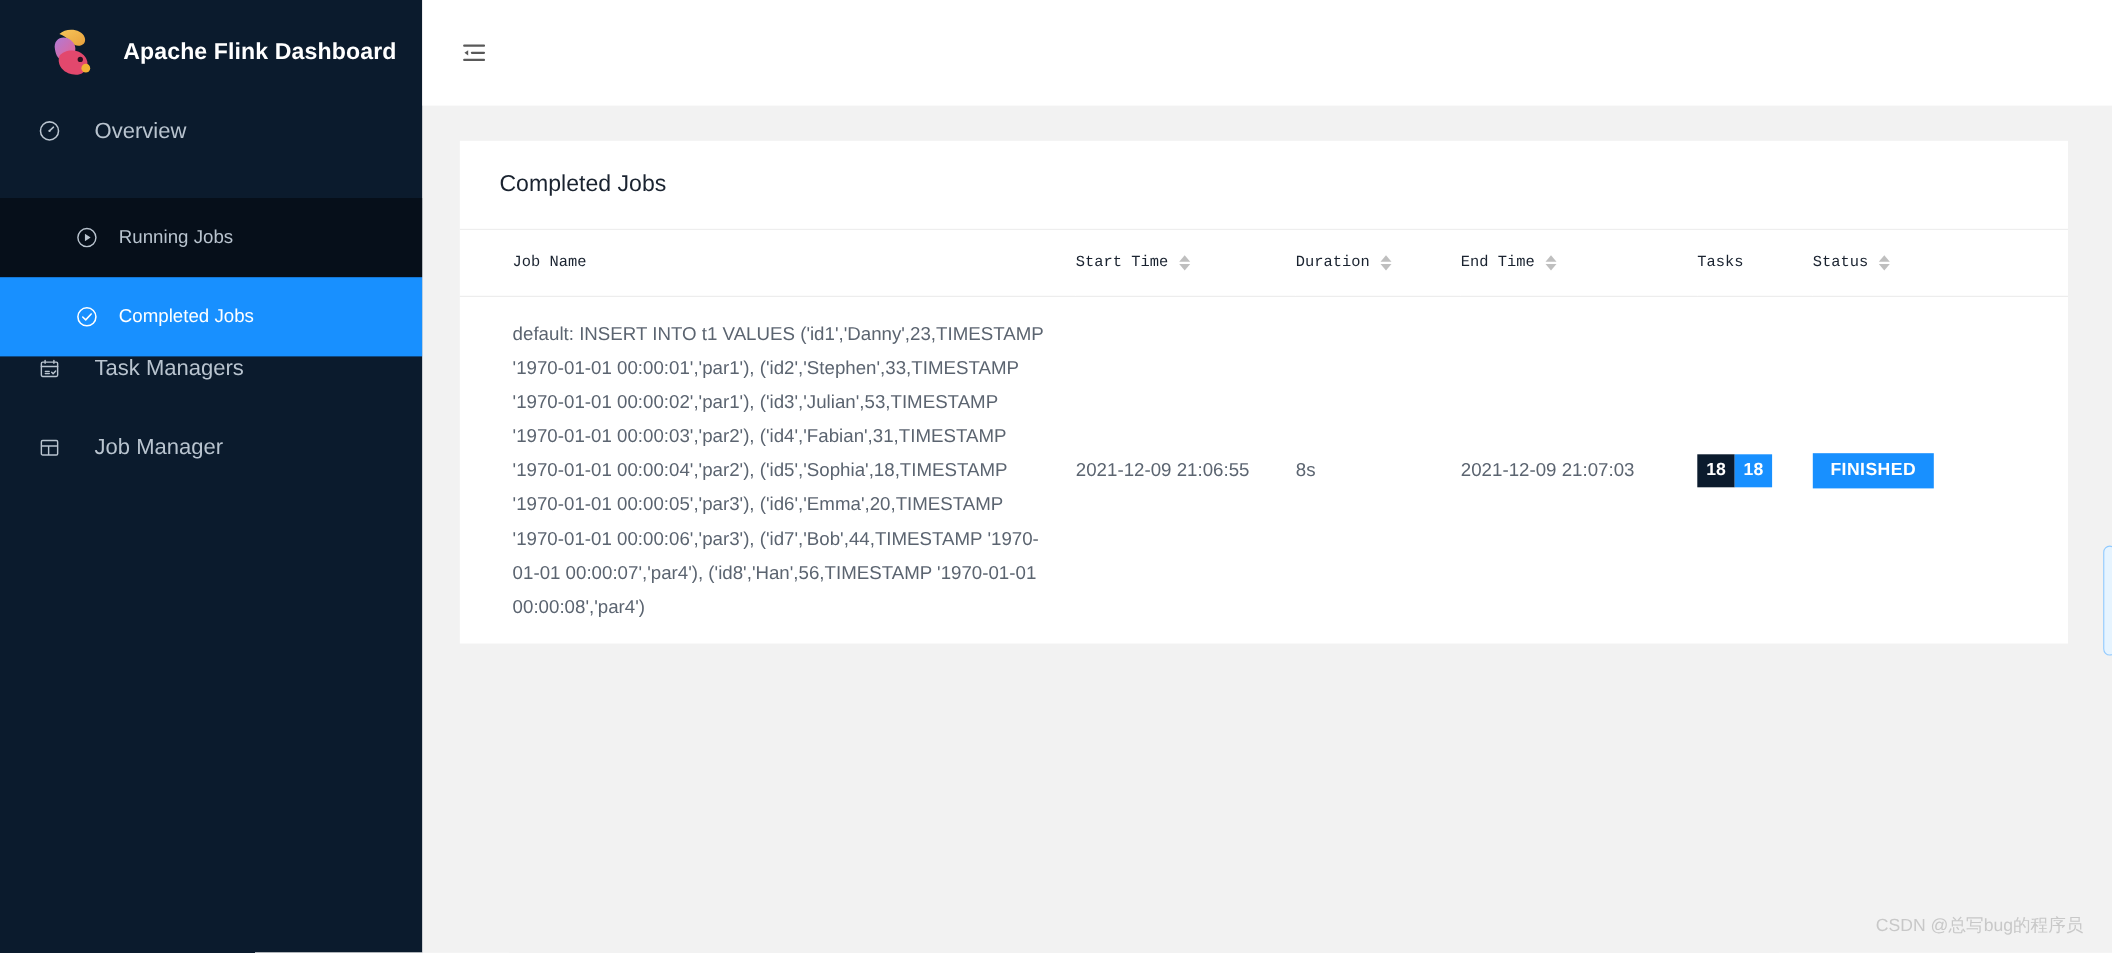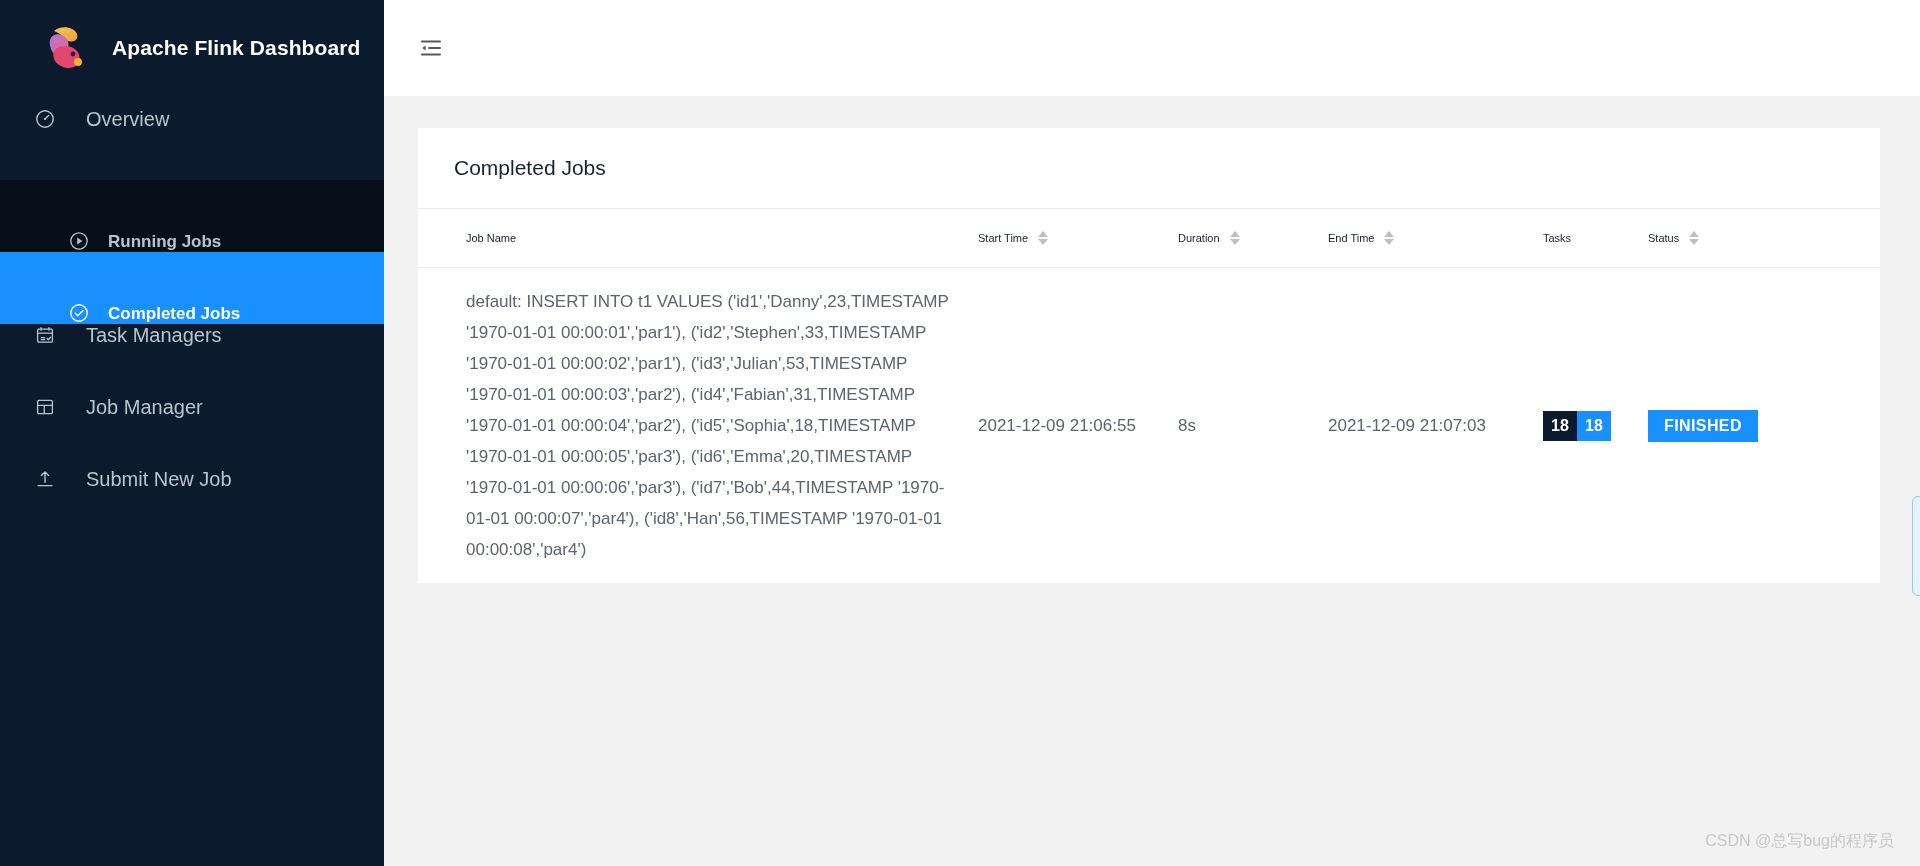--- a/index.html
+++ b/index.html
@@ -35,23 +35,23 @@
     cursor: pointer; position: relative; gap: 12px;
   }
   .nav-item .ico {
     width: 22px; height: 22px; flex: 0 0 22px;
     margin-right: 18px; display: flex;
     align-items: center; justify-content: center;
   }
   .nav-item.group-open { color: #ffffff; }
   .nav-item .chev { margin-left: auto; margin-right: 34px; }
   .nav-sub {
-    display: flex; align-items: flex-end;
+    display: flex; align-items: center;
     height: 72px; padding-left: 68px;
-    font-size: 17px; cursor: pointer; font-weight: bold;
+    font-size: 17px; cursor: pointer;
   }
   .nav-sub .ico {
     width: 22px; height: 22px; flex: 0 0 22px;
     margin-right: 18px; display: flex;
     align-items: center; justify-content: center;
   }
   .nav-sub.dim { background: #060f1a; color: #b9c4cf; }
   .nav-sub.active { background: #1890ff; color: #ffffff; }
   svg { display: block; }
 
@@ -79,24 +79,25 @@
 
   .content { padding: 32px 40px 0 34px; flex: 1; overflow: hidden; position: relative; }
   .card { background: #ffffff; width: 100%; }
   .card-head {
     padding: 28px 36px; font-size: 21px; color: #1a2330;
     border-bottom: 1px solid #ededed;
   }
   table { width: 100%; border-collapse: collapse; }
   thead th {
     text-align: left; font-weight: normal;
-    font-size: 11px; color: #1a2330;
+    font-size: 14px; color: #1a2330;
     padding: 22px 0 22px 0;
     border-bottom: 1px solid #ededed;
     white-space: nowrap;
+    font-family: Liberation Mono, monospace;
   }
   thead th.c-job   { width: 560px; padding-left: 48px; }
   thead th.c-start { width: 200px; }
   thead th.c-dur   { width: 150px; }
   thead th.c-end   { width: 215px; }
   thead th.c-tasks { width: 105px; }
   thead th.c-status{ width: auto; }
   .th-in { display: flex; align-items: center; gap: 10px; }
   .sorter { display: inline-flex; flex-direction: column; gap: 2px; }
   .sorter i {
@@ -215,28 +216,20 @@
       <div class="nav-item">
         <span class="ico">
           <svg width="20" height="20" viewBox="0 0 20 20" fill="none" stroke="#b9c4cf" stroke-width="1.3">
             <rect x="2.6" y="3.4" width="14.8" height="13.2" rx="1.2"></rect>
             <path d="M2.6 8.4h14.8M9.2 8.4v8.2"></path>
           </svg>
         </span>
         <span>Job Manager</span>
       </div>
 
-      <div class="nav-item">
-        <span class="ico">
-          <svg width="20" height="20" viewBox="0 0 20 20" fill="none" stroke="#b9c4cf" stroke-width="1.4" stroke-linecap="round" stroke-linejoin="round">
-            <path d="M10 13.2V3.2M6.4 6.6L10 3l3.6 3.6M3 16.6h14"></path>
-          </svg>
-        </span>
-        <span>Submit New Job</span>
-      </div>
 
     </nav>
   </aside>
 
   <section class="main">
 
     <header class="topbar">
       <span class="fold-btn">
         <svg width="26" height="26" viewBox="0 0 26 26" stroke="#595959" stroke-width="2" stroke-linecap="round">
           <path d="M4 6.5h18M11 13h11M4 19.5h18"></path>

